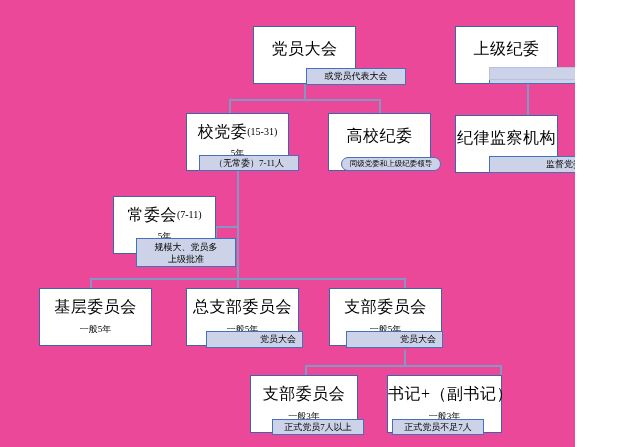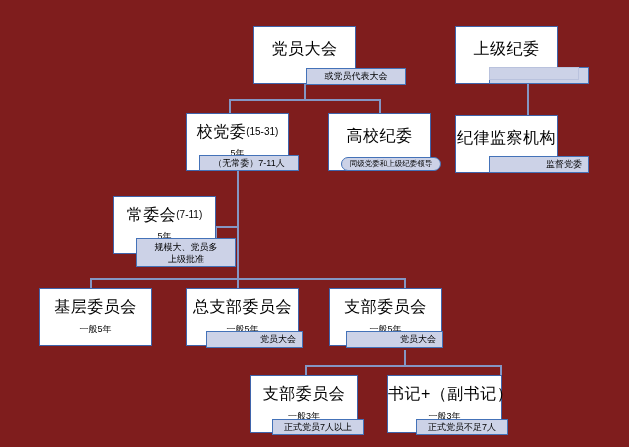--- a/index.html
+++ b/index.html
@@ -2,24 +2,24 @@
 <html><head>
 <meta charset="utf-8">
 <style>
   html, body {
     margin: 0;
     padding: 0;
     background: #ffffff;
   }
   #chart {
     position: relative;
-    width: 629px;
+    width: 575px;
     height: 447px;
-    background: #7f1d1d;
-    font-family: Liberation Sans, sans-serif;
+    background: #ec4899;
+    font-family: Liberation Serif, serif;
     overflow: hidden;
   }
   
   .conn {
     position: absolute;
     background: #8496c4;
   }
   .conn.h { height: 2px; }
   .conn.v { width: 2px; }
 
@@ -223,17 +223,17 @@
   </div>
 
   <div class="node" style="left:387px; top:375px; width:115px; height:58px;">
     <div class="node-title" style="top:8px;text-align:right;">
       <span class="main">书记+（副书记）</span>
     </div>
     <div class="term" style="top:34px;">
       <span>一般3年</span>
     </div>
   </div>
-  <div class="subbox c" style="left:416px; top:419px; width:92px; height:16px;">
+  <div class="subbox c" style="left:392px; top:419px; width:92px; height:16px;">
     <span>正式党员不足7人</span>
   </div>
 
 </div>
 
 </body></html>

